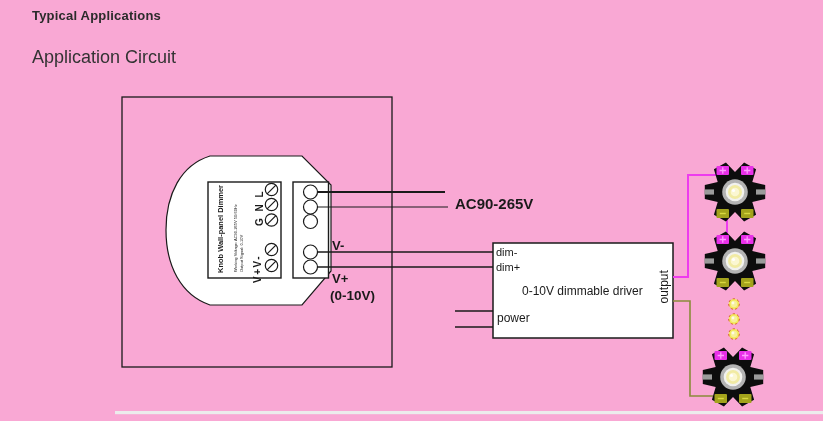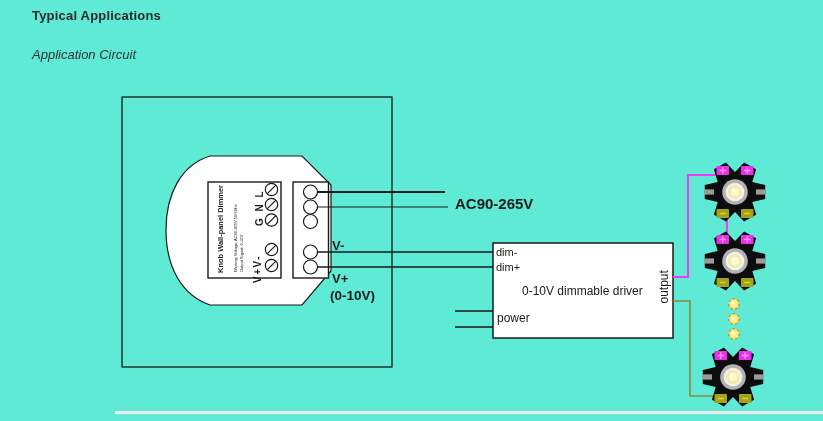--- a/index.html
+++ b/index.html
@@ -1,20 +1,20 @@
 <!DOCTYPE html>
 <html><head>
 <meta charset="utf-8">
 <style>
   html,body{margin:0;padding:0;background:#fff;}
-  .stage{position:relative;width:823px;height:421px;background:#5eead4;overflow:hidden;
+  .stage{position:relative;width:823px;height:421px;background:#f9a8d4;overflow:hidden;
          font-family:"Liberation Sans",sans-serif;}
   .page-title{position:absolute;left:32px;top:8px;font-size:13px;font-weight:bold;
               color:#2b2b2b;letter-spacing:.2px;}
-  .page-subtitle{position:absolute;left:32px;top:47px;font-size:13px;color:#333;font-style:italic;}
+  .page-subtitle{position:absolute;left:32px;top:47px;font-size:18px;color:#333;}
   svg{position:absolute;left:0;top:0;}
   svg text{font-family:"Liberation Sans",sans-serif;fill:#1a1a1a;}
   .t-bold{font-weight:bold;}
 </style>
 </head>
 <body>
 
 <div class="stage">
 
   <div class="page-title">Typical Applications</div>

